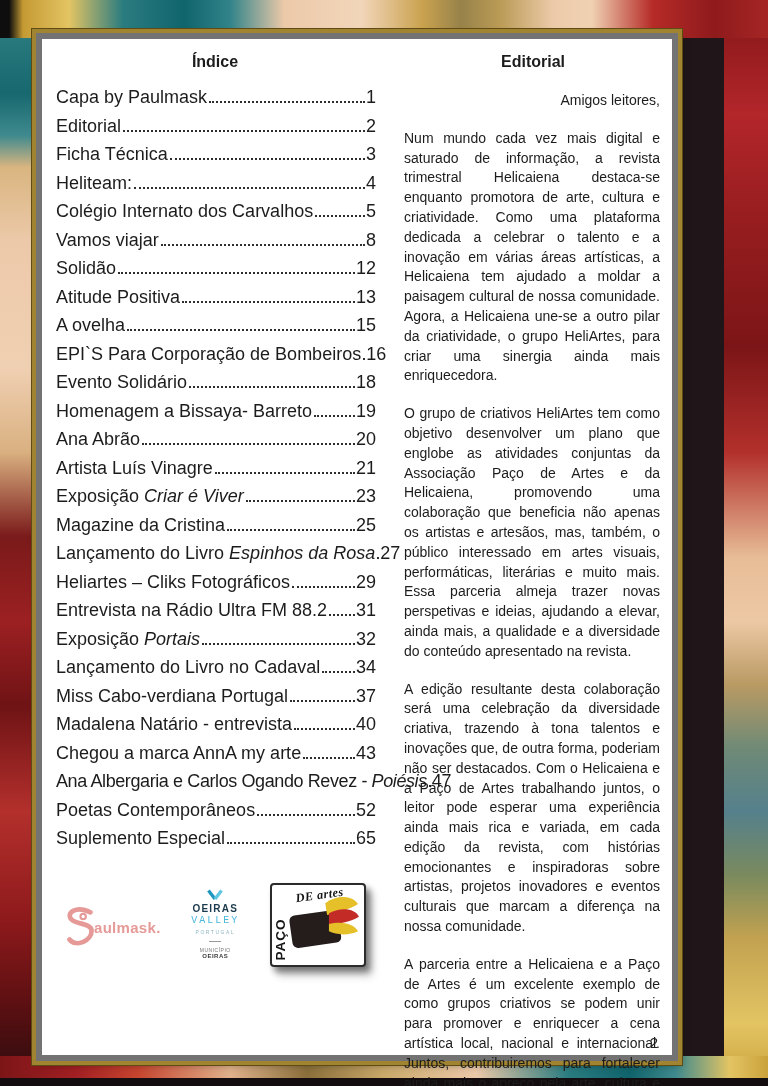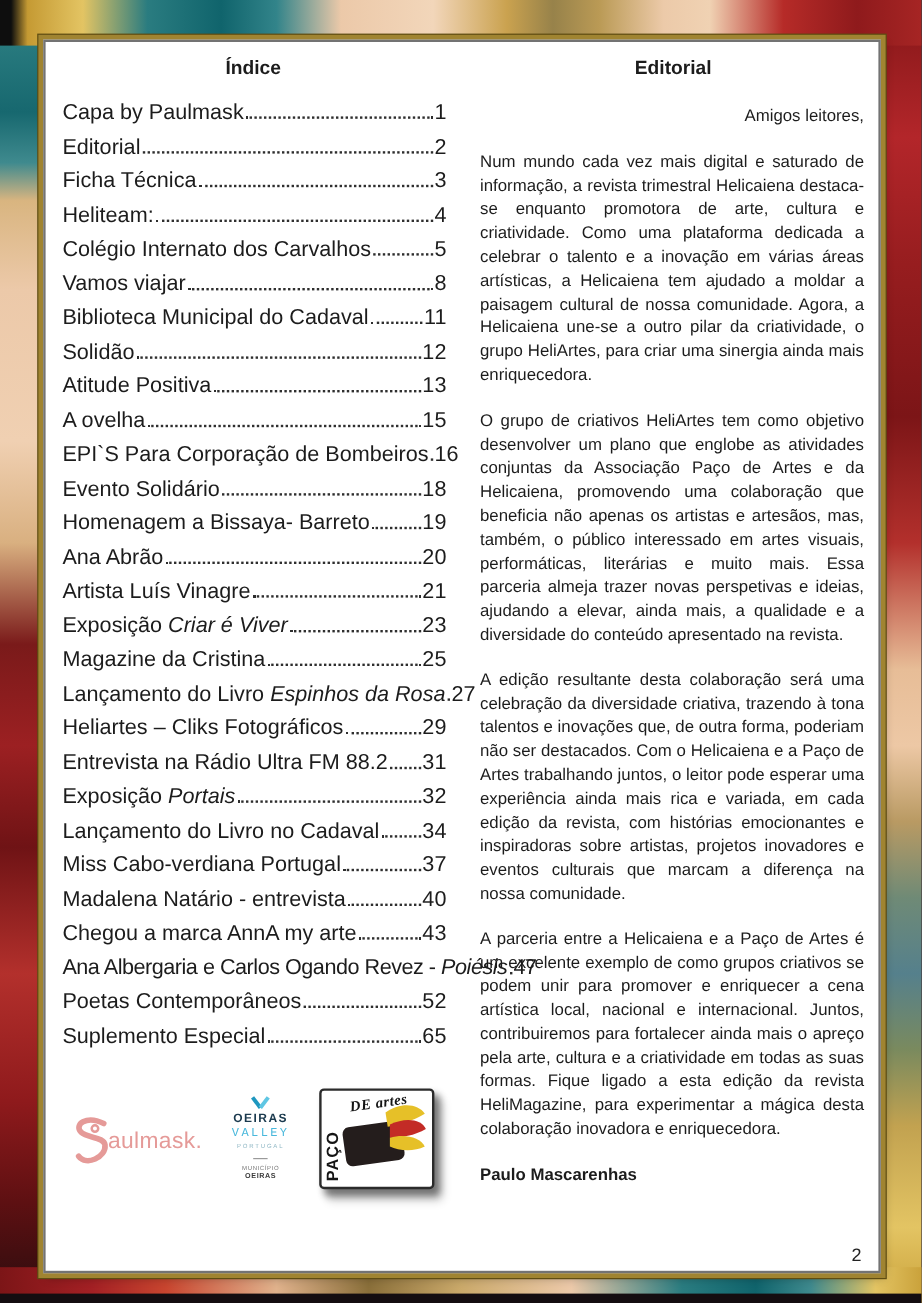--- a/index.html
+++ b/index.html
@@ -21,22 +21,22 @@
     background: linear-gradient(180deg,#8f1a1c 0,#b3262a 8%,#971d1f 18%,#7c1517 30%,
       #b3302c 40%,#e7bd97 50%,#edc8a5 56%,#b99a63 62%,#6f8a76 68%,#55808c 74%,
       #7a8a5e 80%,#c2a250 86%,#e3c463 94%,#caa23b 100%); }
   .bg-bottom { position:absolute; left:0; right:0; bottom:0; height:30px;
     background: linear-gradient(90deg,#7c1517 0,#a32024 10%,#c8452f 18%,#e0b28c 30%,
       #8a6f3a 40%,#caa96a 50%,#ecc9a9 62%,#2a7c80 74%,#10646c 82%,#3f8a8e 88%,
       #e3c463 95%,#caa23b 100%); }
   .bg-strip { position:absolute; left:0; right:0; bottom:0; height:8px; background:#140d10; }
 
   
-  .page { position:absolute; left:36px; top:33px; width:698px; height:1028px;
-    background:#ffffff; border:2px solid #737373;
+  .page { position:absolute; left:36px; top:33px; width:642px; height:1028px;
+    background:#ffffff; border:6px solid #737373;
     box-shadow: 0 0 0 4px #a08431, 0 0 0 5px #5e4c12, 3px 4px 8px rgba(0,0,0,0.35);
     padding:14px 10px 10px 10px; display:flex; gap:26px; }
 
   .col-left  { width:326px; flex:0 0 326px; display:flex; flex-direction:column; }
   .col-right { flex:1 1 auto; }
 
   .toc-title, .ed-title { font-size:16px; font-weight:bold; text-align:center; margin:0 0 16px 0; }
   .ed-title { margin-bottom:20px; }
 
   .toc-row { display:flex; align-items:baseline; font-size:18px; line-height:20px;
@@ -53,21 +53,21 @@
   .ed .signature { text-align:left; font-weight:bold; margin-top:14px; }
 
   .page-number { position:absolute; right:14px; bottom:4px; font-size:15px; color:#222; }
 
   
   .logos { margin-top:22px; padding:0 12px 0 10px; display:flex;
            justify-content:space-between; align-items:center; height:92px; }
 
   .logo-paulmask { display:flex; align-items:center; margin-top:6px; }
   .pm-glyph { width:36px; height:46px; margin-right:-4px; }
-  .pm-text { font-size:19px; font-weight:normal; color:#e59a98; letter-spacing:0.3px; }
+  .pm-text { font-size:15px; font-weight:bold; color:#e59a98; letter-spacing:0.3px; }
 
   .logo-oeiras { width:66px; text-align:center; line-height:1.25; }
   .ov-icon { width:18px; height:12px; display:block; margin:0 auto 2px auto; }
   .ov-name { font-size:10px; font-weight:bold; color:#1b3a4e; letter-spacing:1.2px; }
   .ov-valley { font-size:10px; color:#49b8dc; letter-spacing:2px;font-family:Liberation Mono, monospace; }
   .ov-portugal { font-size:5px; color:#8fb7c4; letter-spacing:1.5px; margin-top:1px; }
   .ov-div { width:12px; height:1px; background:#9a9a9a; margin:6px auto 5px auto; }
   .ov-municipio { font-size:5px; color:#777; letter-spacing:0.5px; }
   .ov-oeiras2 { font-size:6px; font-weight:bold; color:#3a3a3a; letter-spacing:0.5px; }
 
@@ -117,25 +117,20 @@
         </div>
       <div class="toc-row">
           <span class="toc-label">Colégio Internato dos Carvalhos</span>
           <span class="toc-dots"></span>
           <span class="toc-page">5</span>
         </div>
       <div class="toc-row">
           <span class="toc-label">Vamos viajar</span>
           <span class="toc-dots"></span>
           <span class="toc-page">8</span>
-        </div>
-      <div class="toc-row">
-          <span class="toc-label">Biblioteca Municipal do Cadaval</span>
-          <span class="toc-dots"></span>
-          <span class="toc-page">11</span>
         </div>
       <div class="toc-row">
           <span class="toc-label">Solidão</span>
           <span class="toc-dots"></span>
           <span class="toc-page">12</span>
         </div>
       <div class="toc-row">
           <span class="toc-label">Atitude Positiva</span>
           <span class="toc-dots"></span>
           <span class="toc-page">13</span>

